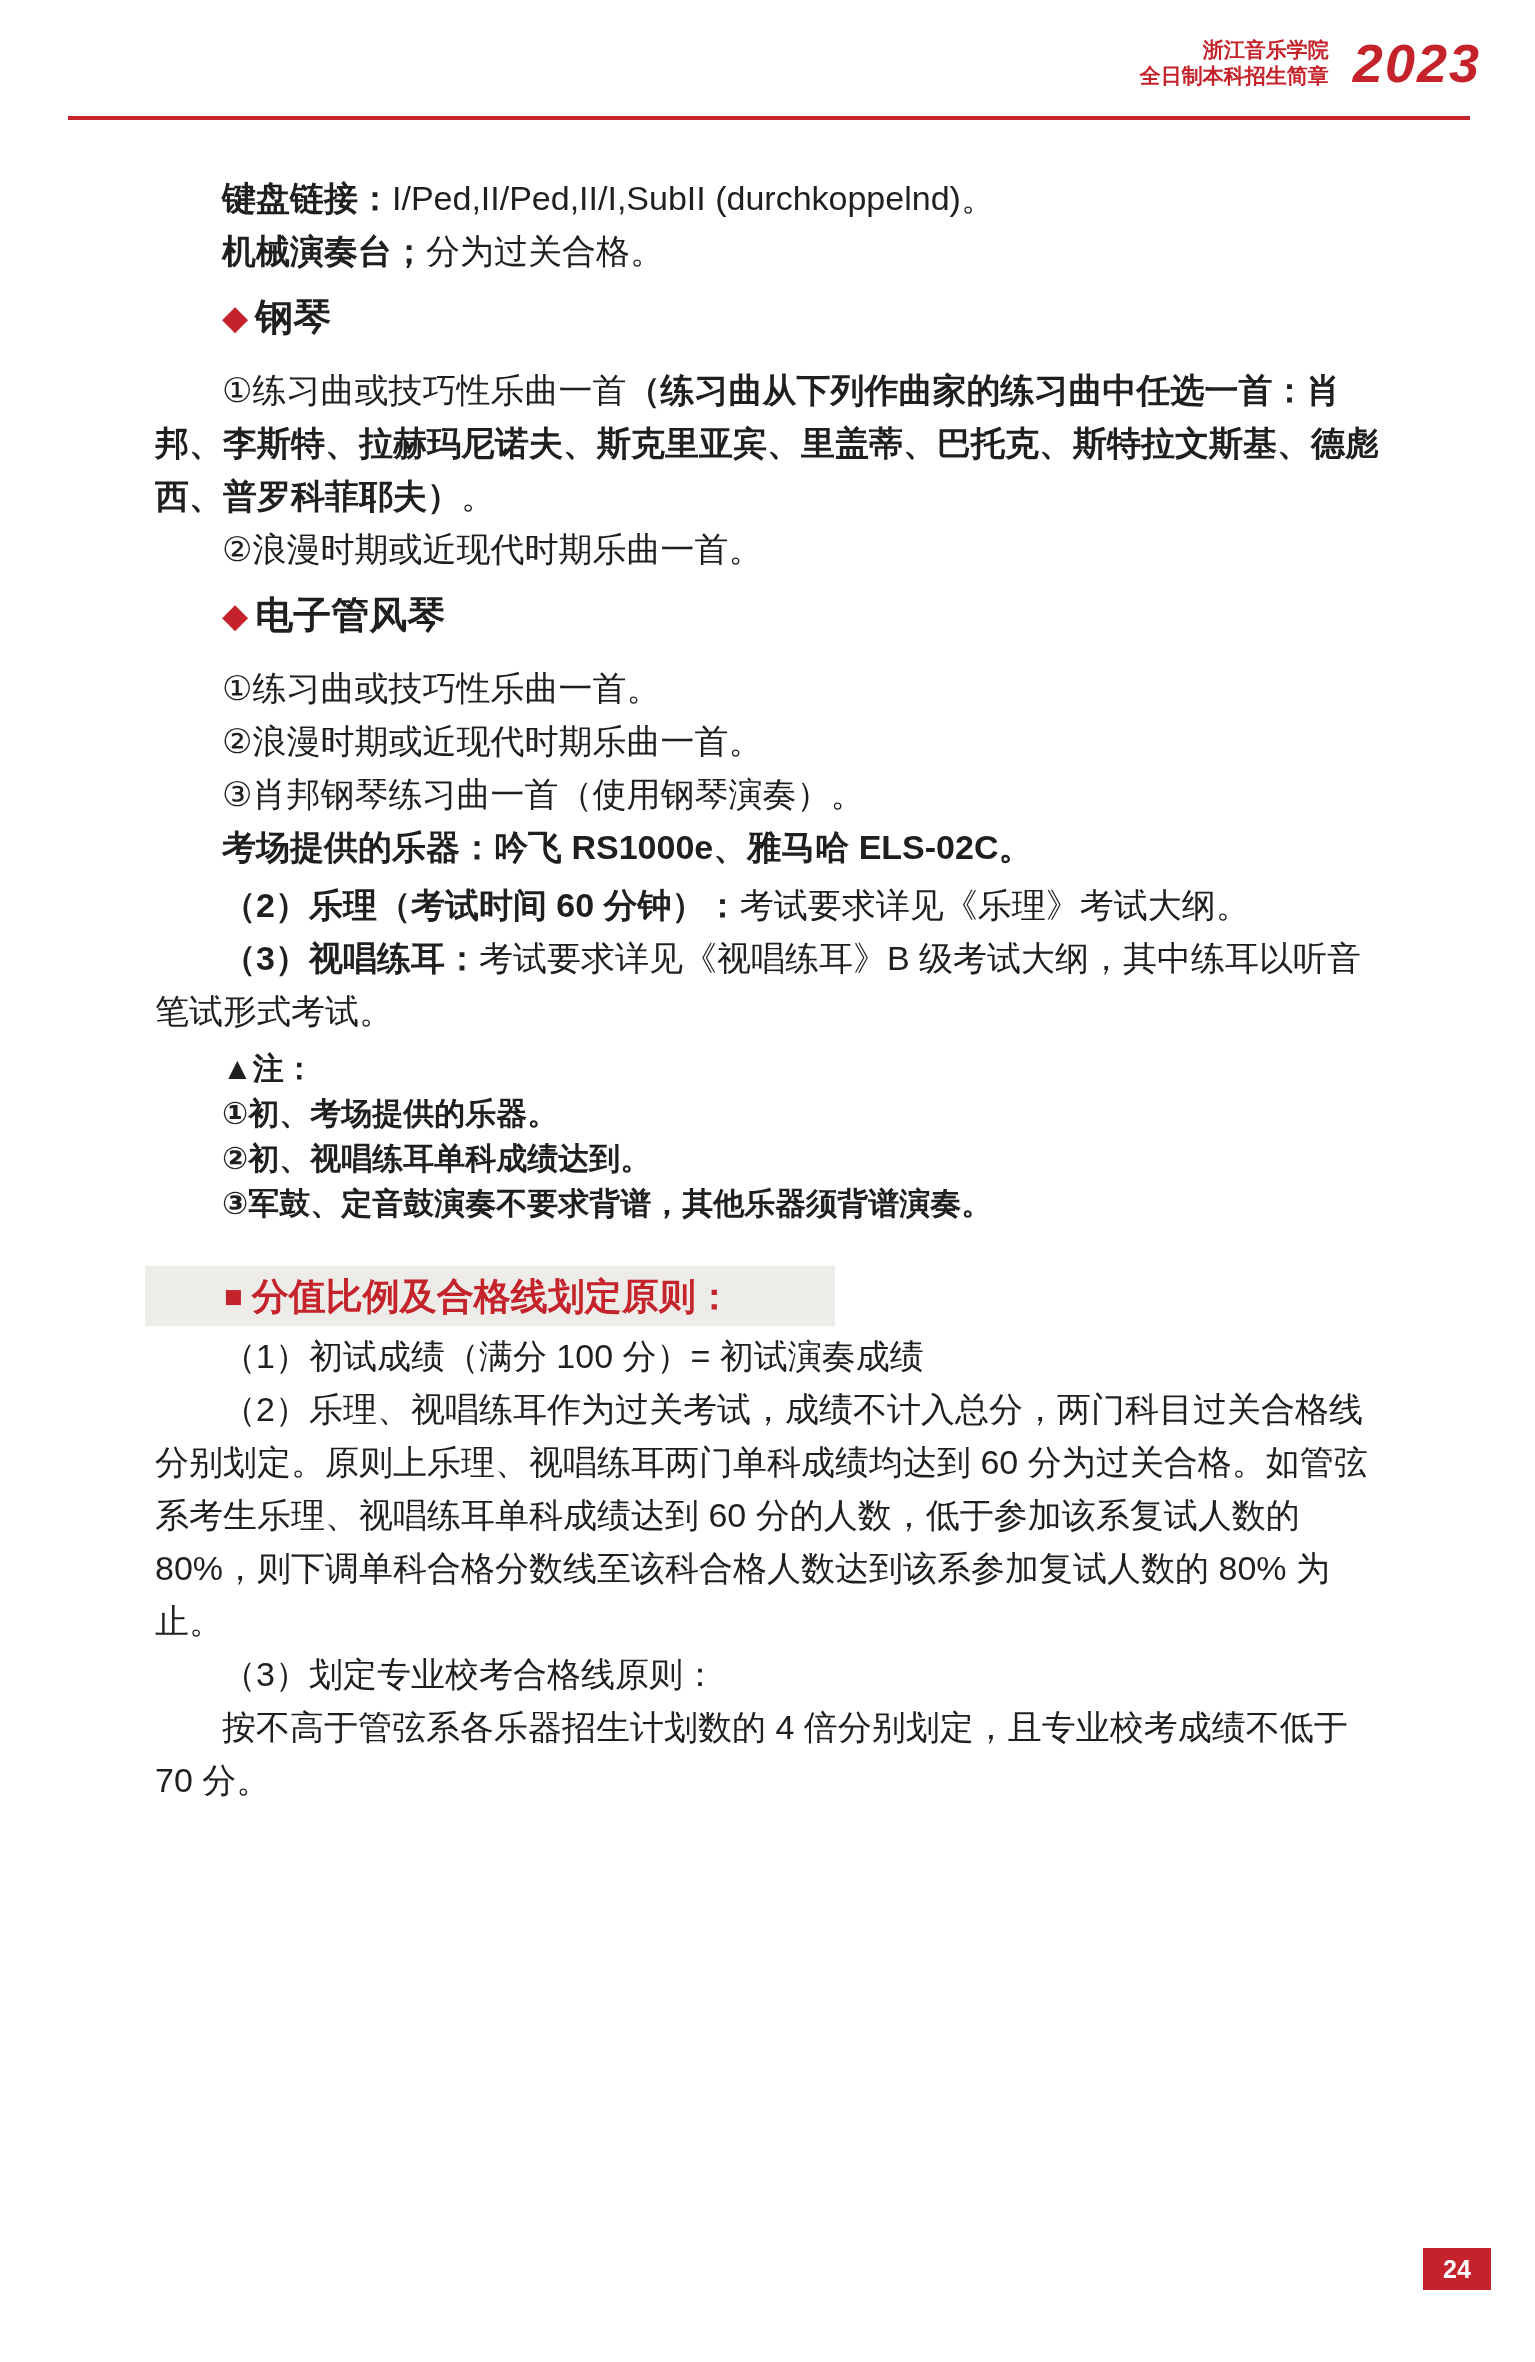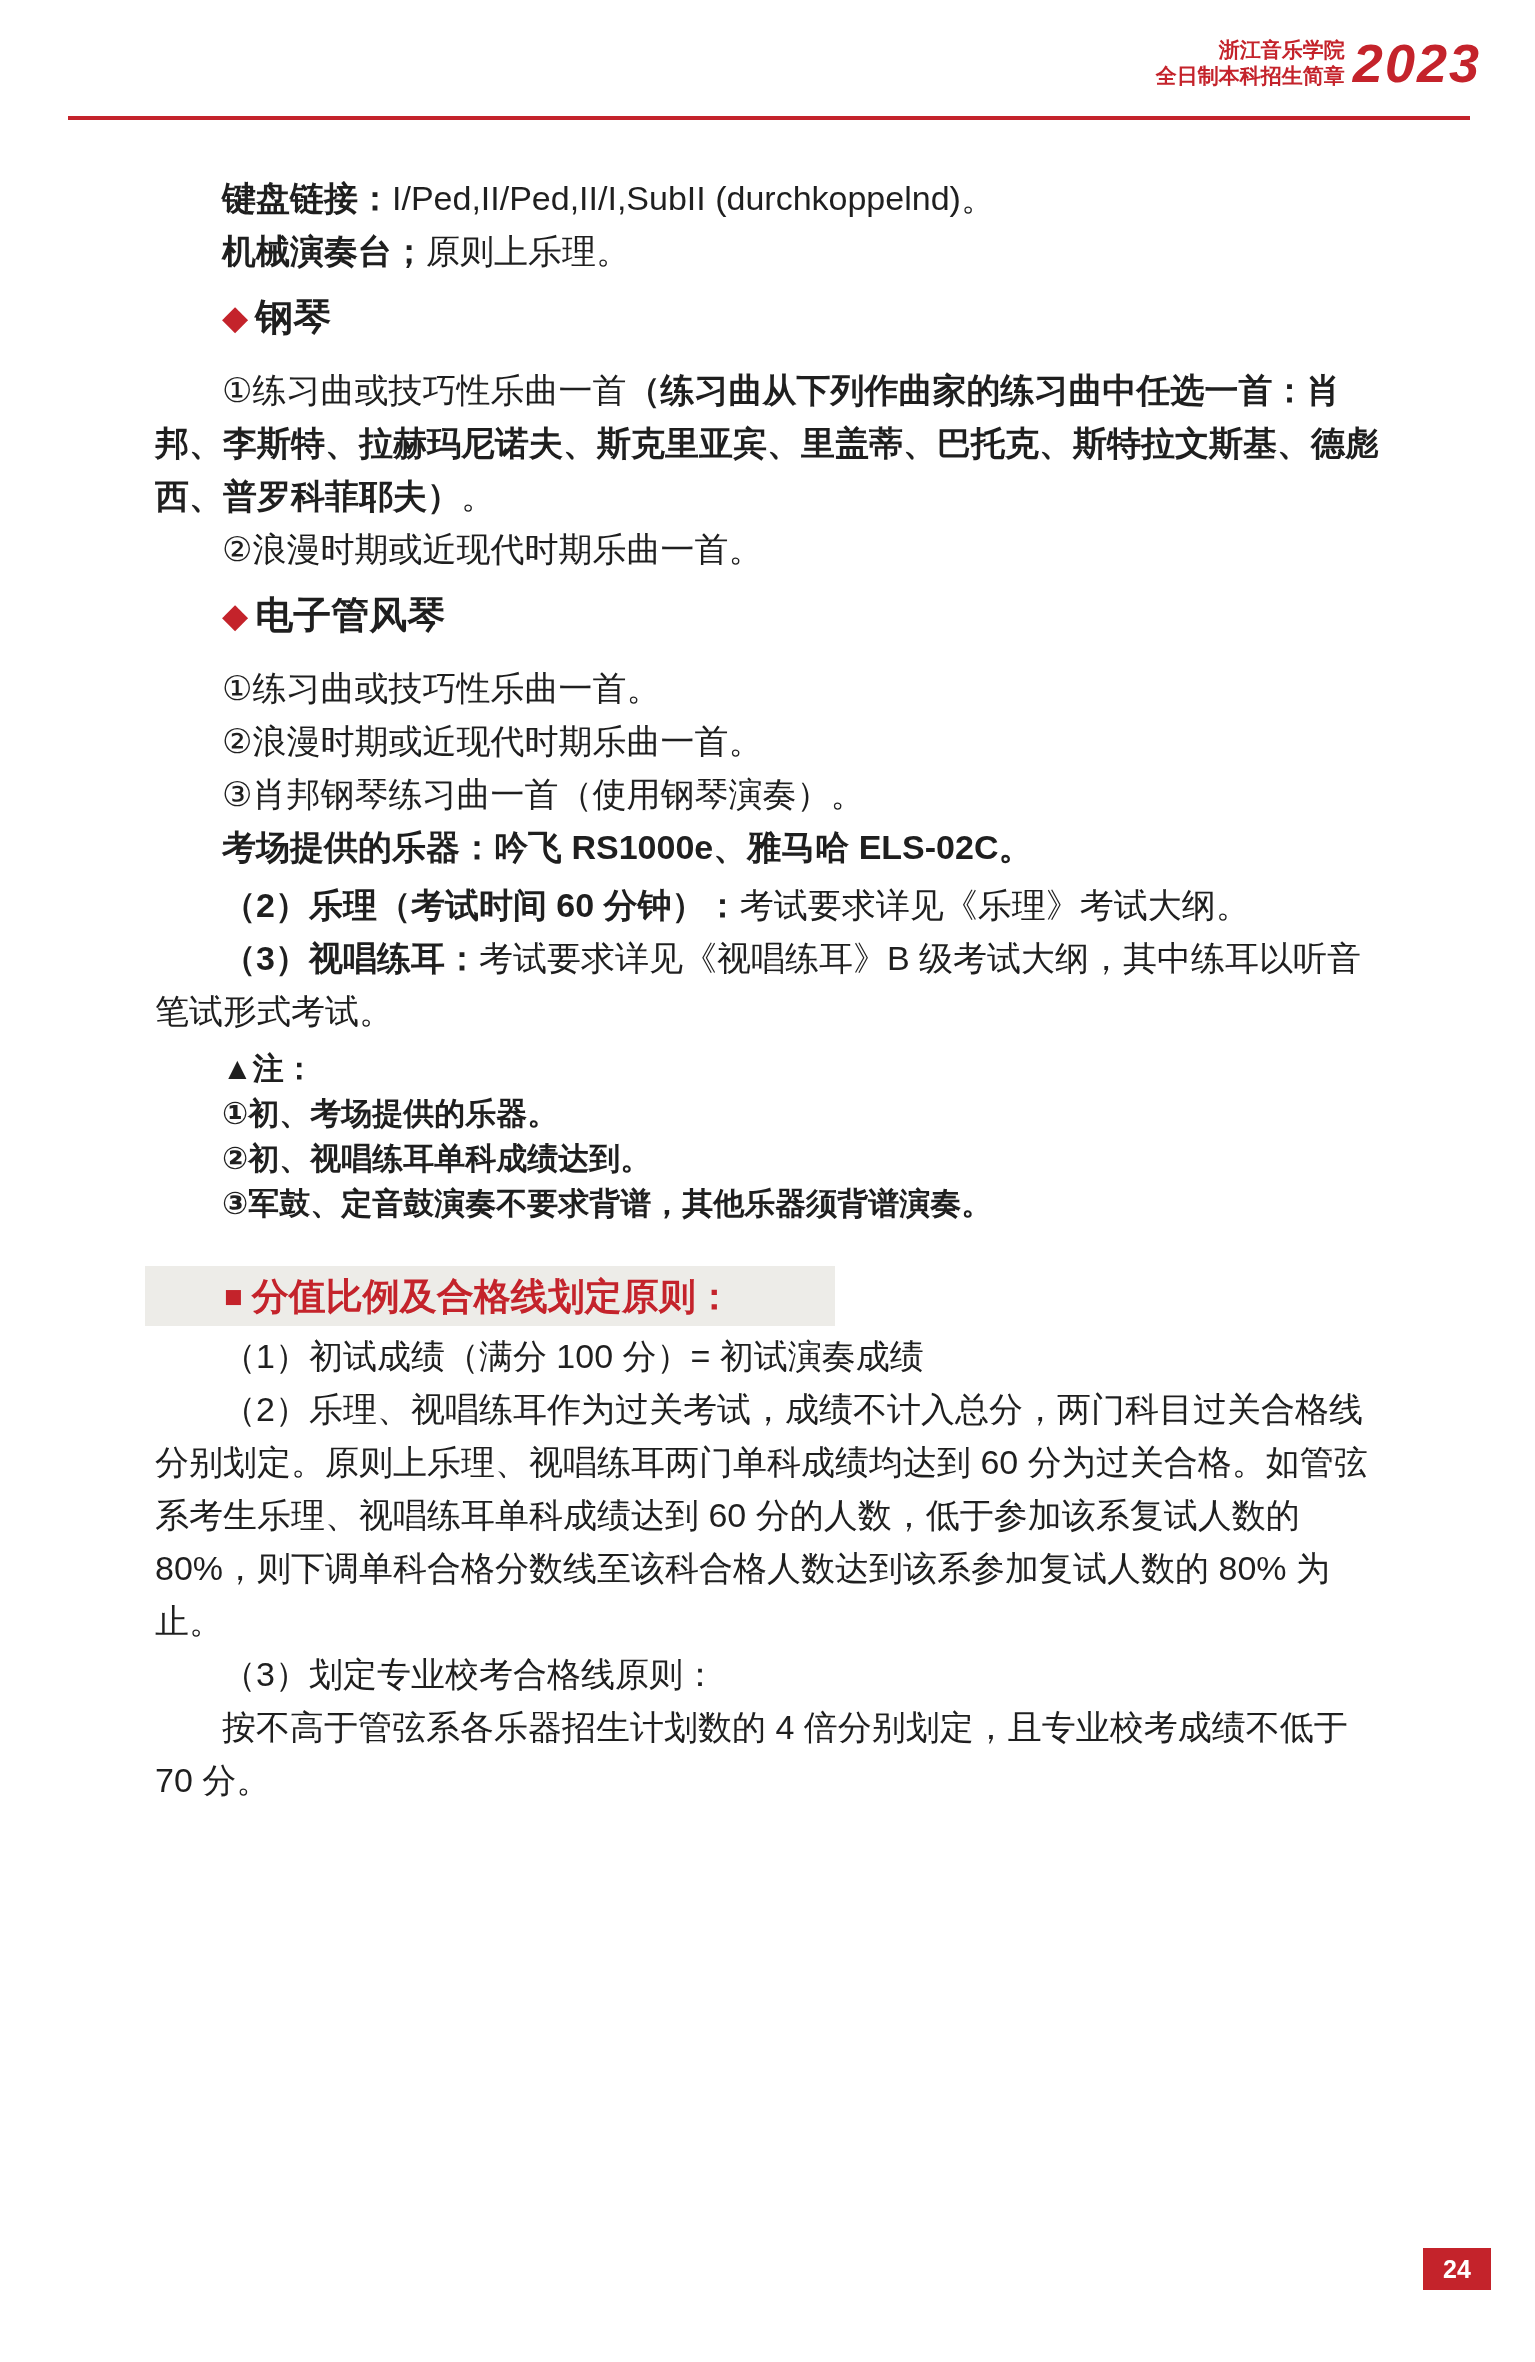--- a/index.html
+++ b/index.html
@@ -23,21 +23,21 @@
     position:absolute;top:36px;right:70px;
     display:flex;align-items:center;
   }
   .header-titles{
     text-align:right;
     color:var(--red);
     font-weight:bold;
     font-size:21px;line-height:26px;
   }
   .header-year{
-    margin-left:8px;
+    margin-left:24px;
     font-size:54px;line-height:1;
     font-weight:bold;font-style:italic;
     color:var(--red);
     letter-spacing:2px;
   }
   .header-rule{
     position:absolute;top:116px;left:68px;
     width:1402px;height:4px;
     background:var(--red);
   }
@@ -113,21 +113,21 @@
     </div>
     <div class="header-year">2023</div>
   </header>
 
   <div class="header-rule"></div>
 
   <main class="content">
 
     <p><b>键盘链接：</b><span>I/Ped,II/Ped,II/I,SubII (durchkoppelnd)。</span></p>
 
-    <p><b>机械演奏台；</b><span>原则上乐理。</span></p>
+    <p><b>机械演奏台；</b><span>分为过关合格。</span></p>
 
     <h2 class="diamond-heading">
         <span class="diamond">◆</span>
         <span>钢琴</span>
       </h2>
 
     <p><span>①练习曲或技巧性乐曲一首</span><b>（练习曲从下列作曲家的练习曲中任选一首：肖邦、李斯特、拉赫玛尼诺夫、斯克里亚宾、里盖蒂、巴托克、斯特拉文斯基、德彪西、普罗科菲耶夫）</b><span>。</span></p>
 
     <p>②浪漫时期或近现代时期乐曲一首。</p>
 

